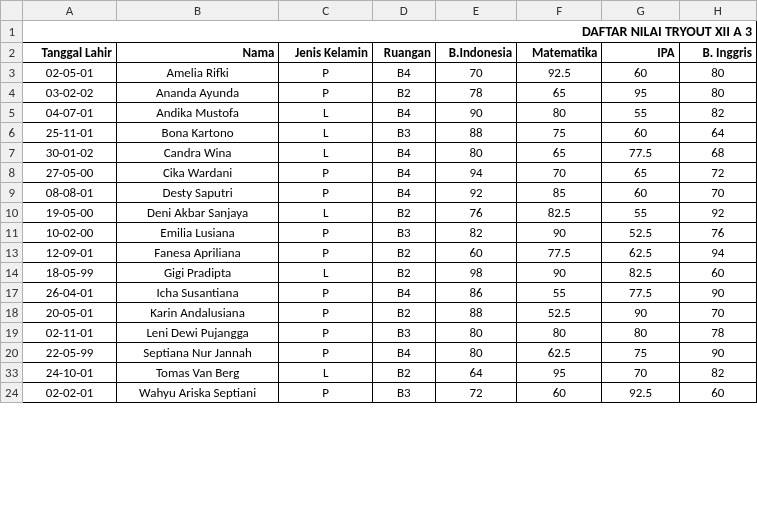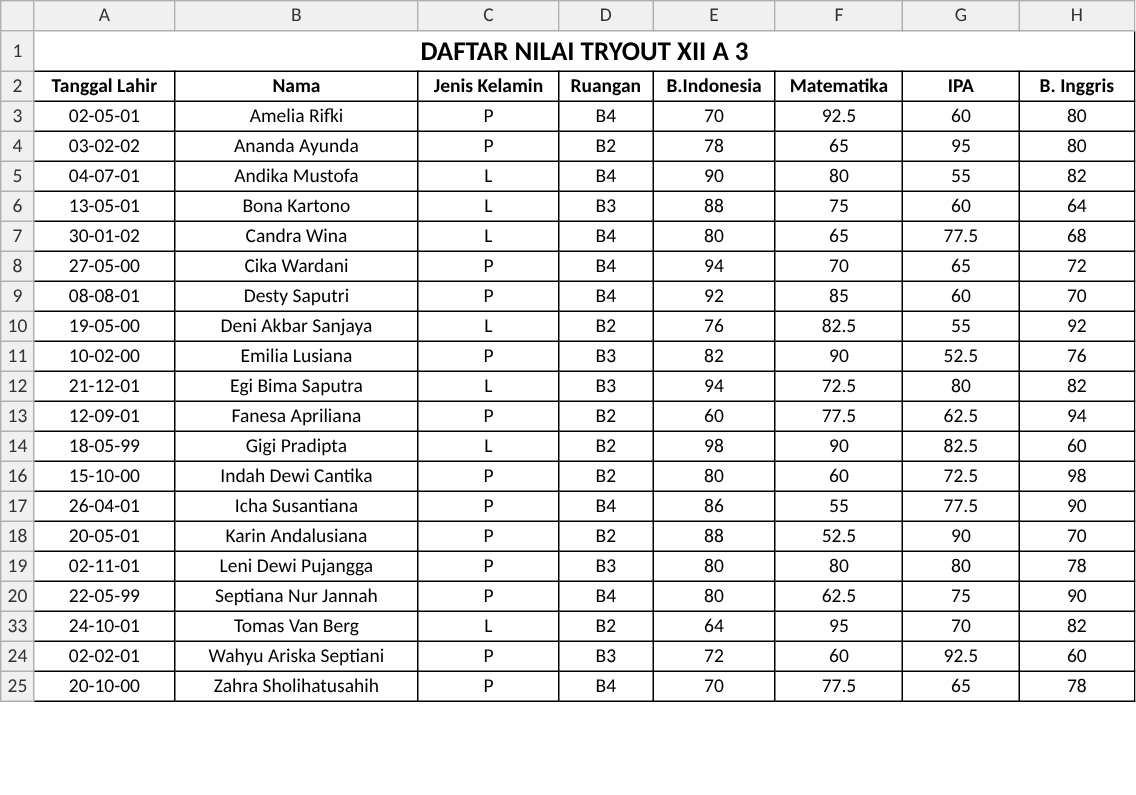--- a/index.html
+++ b/index.html
@@ -36,27 +36,27 @@
     color: #333;
     border: 1px solid #b0b0b0;
     width: 22px;
   }
   .corner {
     background: #f0f0f0;
     border: 1px solid #b0b0b0;
     width: 22px;
   }
   .title-cell {
-    text-align: center;
+    text-align: right;
     font-weight: bold;
-    font-size: 18px;
+    font-size: 14px;
     border: 1px solid #000;
   }
   .hdr-cell {
-    text-align: center;
+    text-align: right;
     font-weight: bold;
     border: 1px solid #000;
   }
   .data-cell {
     text-align: center;
     border: 1px solid #000;
   }
   .col-A { width: 92px; }
   .col-B { width: 160px; }
   .col-C { width: 92px; }
@@ -138,21 +138,21 @@
         <td class="data-cell">Andika Mustofa</td>
         <td class="data-cell">L</td>
         <td class="data-cell">B4</td>
         <td class="data-cell">90</td>
         <td class="data-cell">80</td>
         <td class="data-cell">55</td>
         <td class="data-cell">82</td>
       </tr>
       <tr>
         <th class="rowhdr">6</th>
-        <td class="data-cell">13-05-01</td>
+        <td class="data-cell">25-11-01</td>
         <td class="data-cell">Bona Kartono</td>
         <td class="data-cell">L</td>
         <td class="data-cell">B3</td>
         <td class="data-cell">88</td>
         <td class="data-cell">75</td>
         <td class="data-cell">60</td>
         <td class="data-cell">64</td>
       </tr>
       <tr>
         <th class="rowhdr">7</th>
@@ -203,31 +203,20 @@
         <td class="data-cell">10-02-00</td>
         <td class="data-cell">Emilia Lusiana</td>
         <td class="data-cell">P</td>
         <td class="data-cell">B3</td>
         <td class="data-cell">82</td>
         <td class="data-cell">90</td>
         <td class="data-cell">52.5</td>
         <td class="data-cell">76</td>
       </tr>
       <tr>
-        <th class="rowhdr">12</th>
-        <td class="data-cell">21-12-01</td>
-        <td class="data-cell">Egi Bima Saputra</td>
-        <td class="data-cell">L</td>
-        <td class="data-cell">B3</td>
-        <td class="data-cell">94</td>
-        <td class="data-cell">72.5</td>
-        <td class="data-cell">80</td>
-        <td class="data-cell">82</td>
-      </tr>
-      <tr>
         <th class="rowhdr">13</th>
         <td class="data-cell">12-09-01</td>
         <td class="data-cell">Fanesa Apriliana</td>
         <td class="data-cell">P</td>
         <td class="data-cell">B2</td>
         <td class="data-cell">60</td>
         <td class="data-cell">77.5</td>
         <td class="data-cell">62.5</td>
         <td class="data-cell">94</td>
       </tr>
@@ -236,31 +225,20 @@
         <td class="data-cell">18-05-99</td>
         <td class="data-cell">Gigi Pradipta</td>
         <td class="data-cell">L</td>
         <td class="data-cell">B2</td>
         <td class="data-cell">98</td>
         <td class="data-cell">90</td>
         <td class="data-cell">82.5</td>
         <td class="data-cell">60</td>
       </tr>
       <tr>
-        <th class="rowhdr">16</th>
-        <td class="data-cell">15-10-00</td>
-        <td class="data-cell">Indah Dewi Cantika</td>
-        <td class="data-cell">P</td>
-        <td class="data-cell">B2</td>
-        <td class="data-cell">80</td>
-        <td class="data-cell">60</td>
-        <td class="data-cell">72.5</td>
-        <td class="data-cell">98</td>
-      </tr>
-      <tr>
         <th class="rowhdr">17</th>
         <td class="data-cell">26-04-01</td>
         <td class="data-cell">Icha Susantiana</td>
         <td class="data-cell">P</td>
         <td class="data-cell">B4</td>
         <td class="data-cell">86</td>
         <td class="data-cell">55</td>
         <td class="data-cell">77.5</td>
         <td class="data-cell">90</td>
       </tr>
@@ -311,26 +289,15 @@
       <tr>
         <th class="rowhdr">24</th>
         <td class="data-cell">02-02-01</td>
         <td class="data-cell">Wahyu Ariska Septiani</td>
         <td class="data-cell">P</td>
         <td class="data-cell">B3</td>
         <td class="data-cell">72</td>
         <td class="data-cell">60</td>
         <td class="data-cell">92.5</td>
         <td class="data-cell">60</td>
-      </tr>
-      <tr>
-        <th class="rowhdr">25</th>
-        <td class="data-cell">20-10-00</td>
-        <td class="data-cell">Zahra Sholihatusahih</td>
-        <td class="data-cell">P</td>
-        <td class="data-cell">B4</td>
-        <td class="data-cell">70</td>
-        <td class="data-cell">77.5</td>
-        <td class="data-cell">65</td>
-        <td class="data-cell">78</td>
       </tr>
     </tbody>
 </table>
 
 </body></html>

